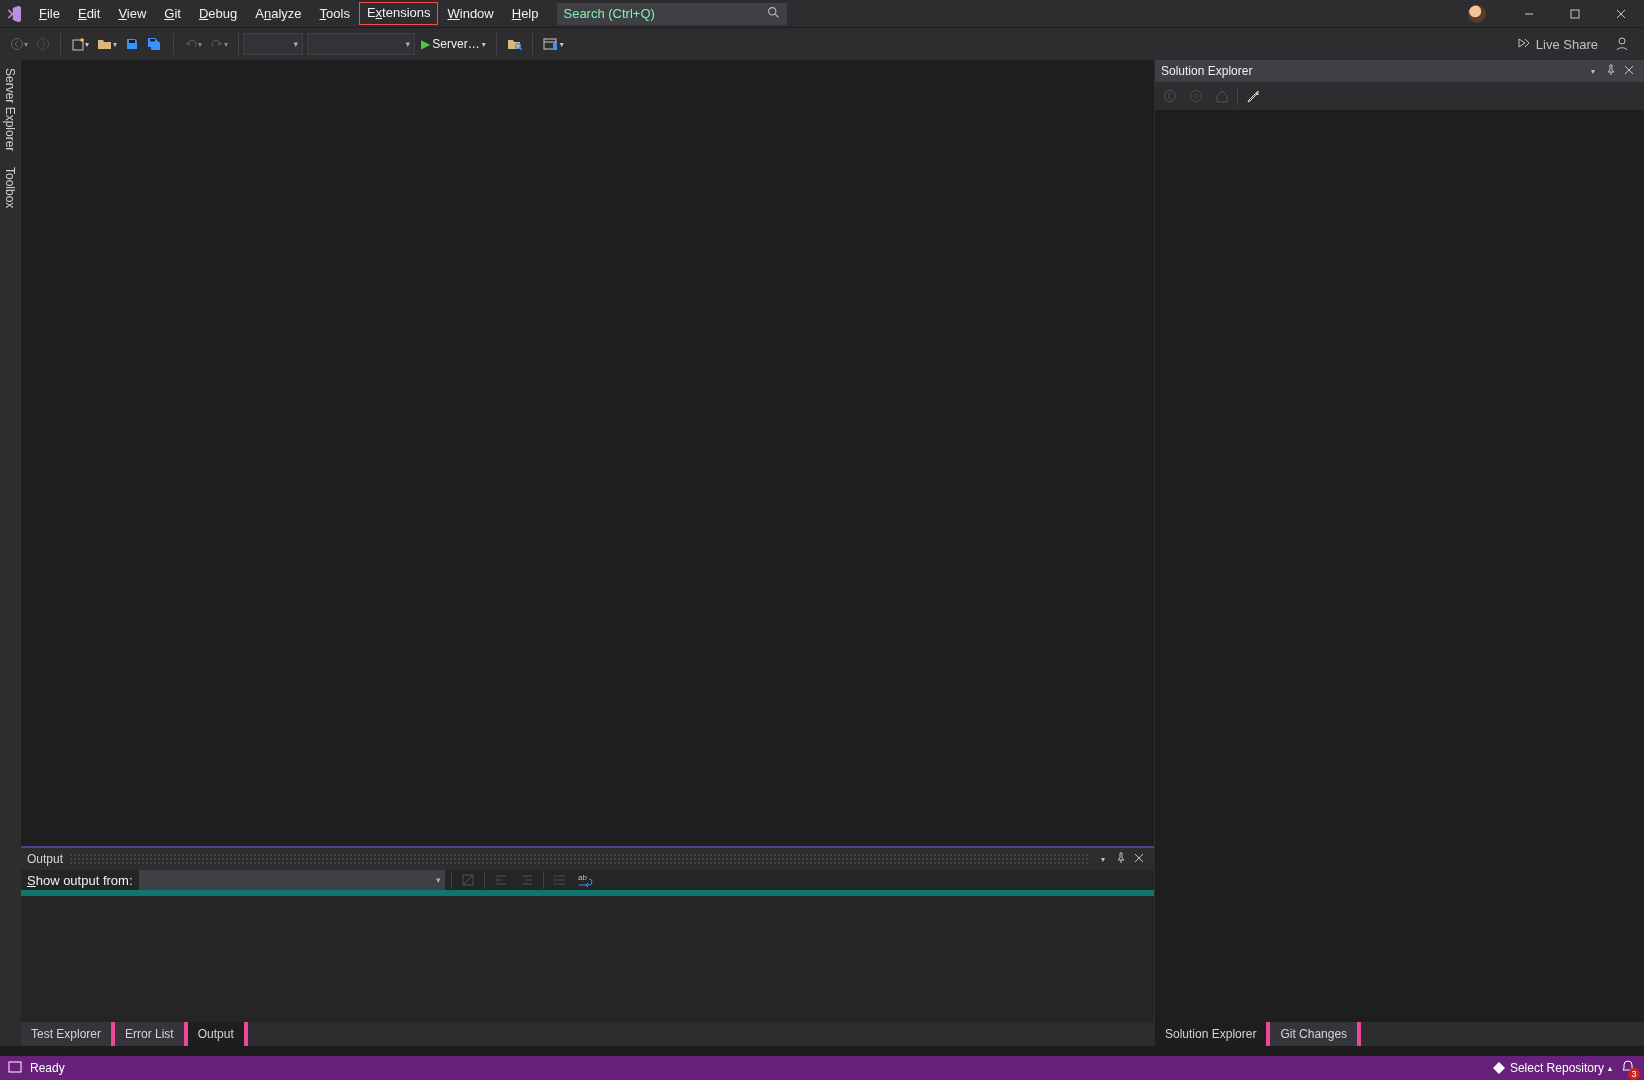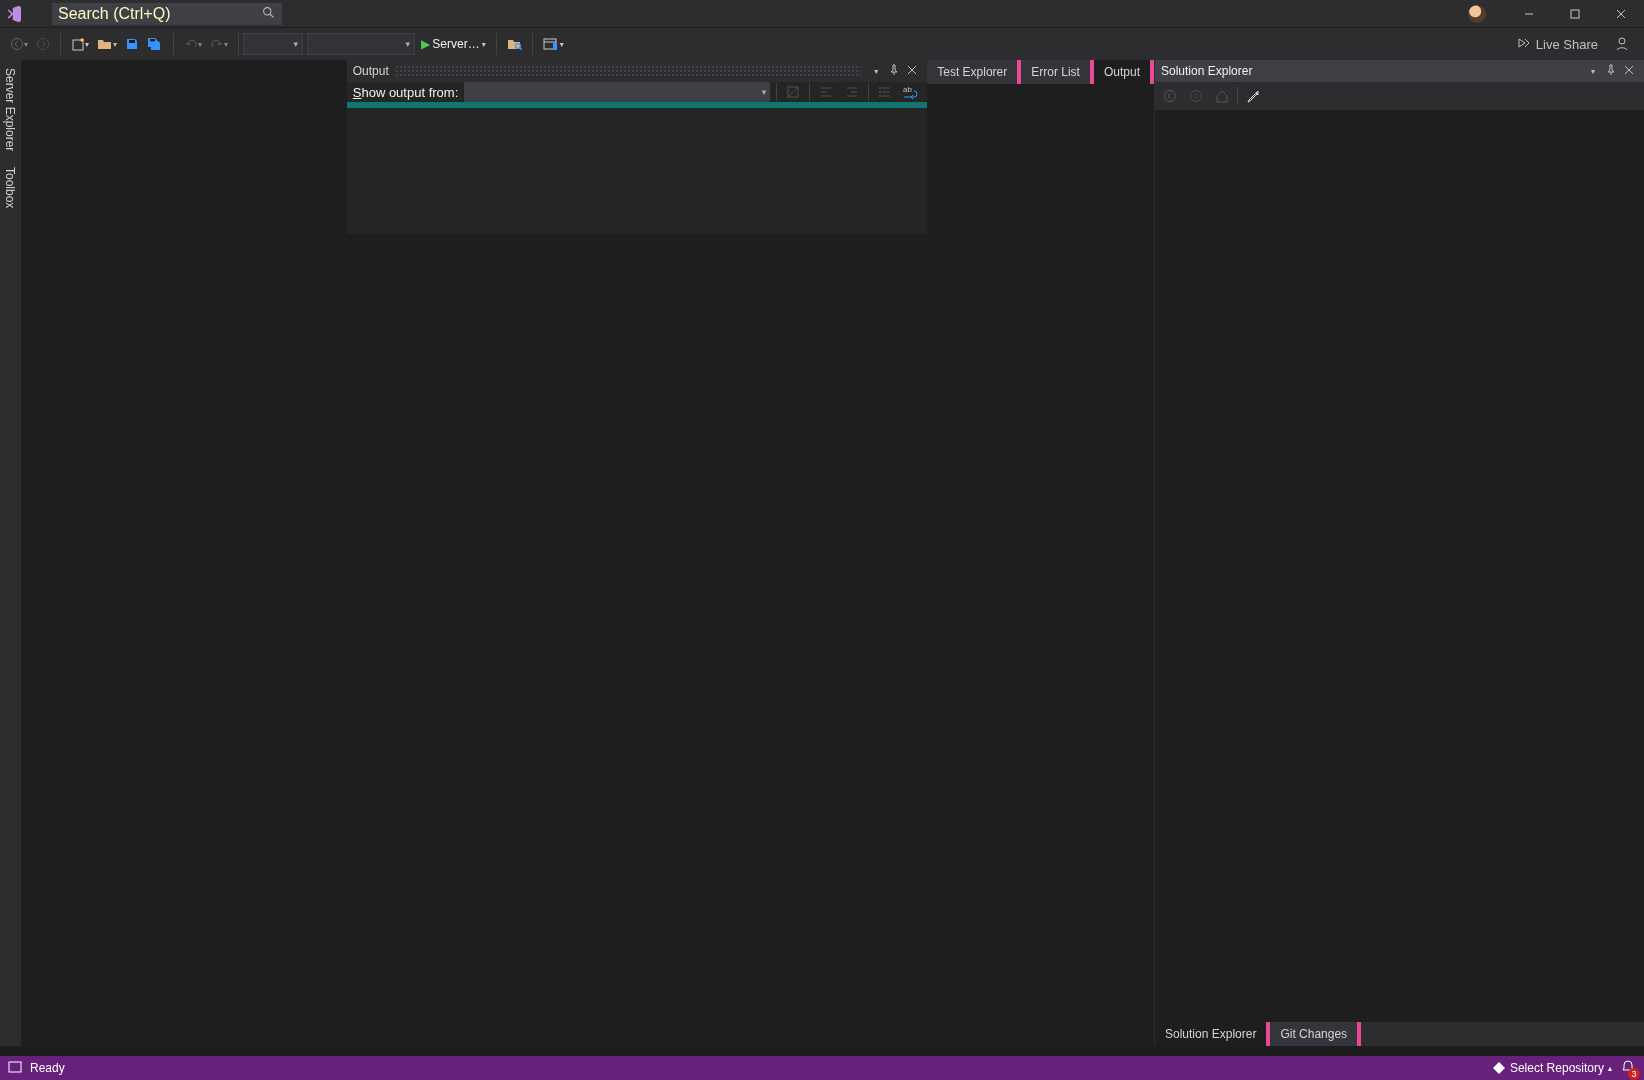--- a/index.html
+++ b/index.html
@@ -26,29 +26,29 @@
       padding: 4px 9px;
       color: #f0f0f0;
       cursor: default;
     }
     .menu-item u { text-decoration: underline; }
     .menu-item.highlighted {
       border: 1.6px solid #f14c4c;
       padding: 2px 7px;
     }
     .search-box {
-      margin-left: 26px;
+      margin-left: 10px;
       width: 230px;
       height: 22px;
       background: #3f3f46;
       display: flex;
       align-items: center;
       padding: 0 6px;
-      color: #fef9c3;
-      font-size: 16px;
+      color: #86efac;
+      font-size: 13px;
     }
     .search-icon { margin-left: auto; width: 14px; }
     .window-controls {
       margin-left: auto;
       display: flex;
       align-items: center;
     }
     .avatar { width: 18px; height: 18px; border-radius: 50%; background: radial-gradient(circle at 40% 35%, #f3c39a 35%, #5a3a2a 40%); margin-right: 20px; }
     .win-btn {
       width: 46px;
@@ -128,21 +128,21 @@
     .side-tab {
       writing-mode: vertical-rl;
       color: #d4d4d4;
       padding: 8px 2px;
       font-size: 12px;
     }
 
     .editor-col {
       flex: 1;
       display: flex;
-      flex-direction: row;
+      flex-direction: column;
       background: #1e1e1e;
       border-left: 1px solid #2d2d30;
     }
     .editor-empty { flex: 1; }
 
     .output-splitter { height: 2px; background: #6a6aff; opacity: .5; }
 
     .output-panel {
       height: 174px;
       background: #252526;
@@ -273,20 +273,32 @@
   </style>
 </head>
 <body>
 
 <div class="titlebar">
   <div class="vs-logo">
     <svg width="18" height="18" viewBox="0 0 24 24">
         <path fill="#bC8fdc" d="M2 17l5-5L2 7l2-1 5 5V4l8-3 3 2v18l-3 2-8-3v-7l-5 5-2-1z"></path>
       </svg>
   </div>
+  <div class="menu-items" id="menu">
+      <div class="menu-item"><u>F</u>ile</div>
+      <div class="menu-item"><u>E</u>dit</div>
+      <div class="menu-item"><u>V</u>iew</div>
+      <div class="menu-item"><u>G</u>it</div>
+      <div class="menu-item"><u>D</u>ebug</div>
+      <div class="menu-item">A<u>n</u>alyze</div>
+      <div class="menu-item"><u>T</u>ools</div>
+      <div class="menu-item highlighted">E<u>x</u>tensions</div>
+      <div class="menu-item"><u>W</u>indow</div>
+      <div class="menu-item"><u>H</u>elp</div>
+    </div>
 
   <div class="search-box">
     <span>Search (Ctrl+Q)</span>
     <span class="search-icon">
       <svg width="13" height="13" viewBox="0 0 16 16">
           <circle cx="6.5" cy="6.5" r="4.5" stroke="#c0c0c0" stroke-width="1.3" fill="none"></circle>
           <line x1="10" y1="10" x2="14" y2="14" stroke="#c0c0c0" stroke-width="1.5"></line>
         </svg>
     </span>
   </div>

